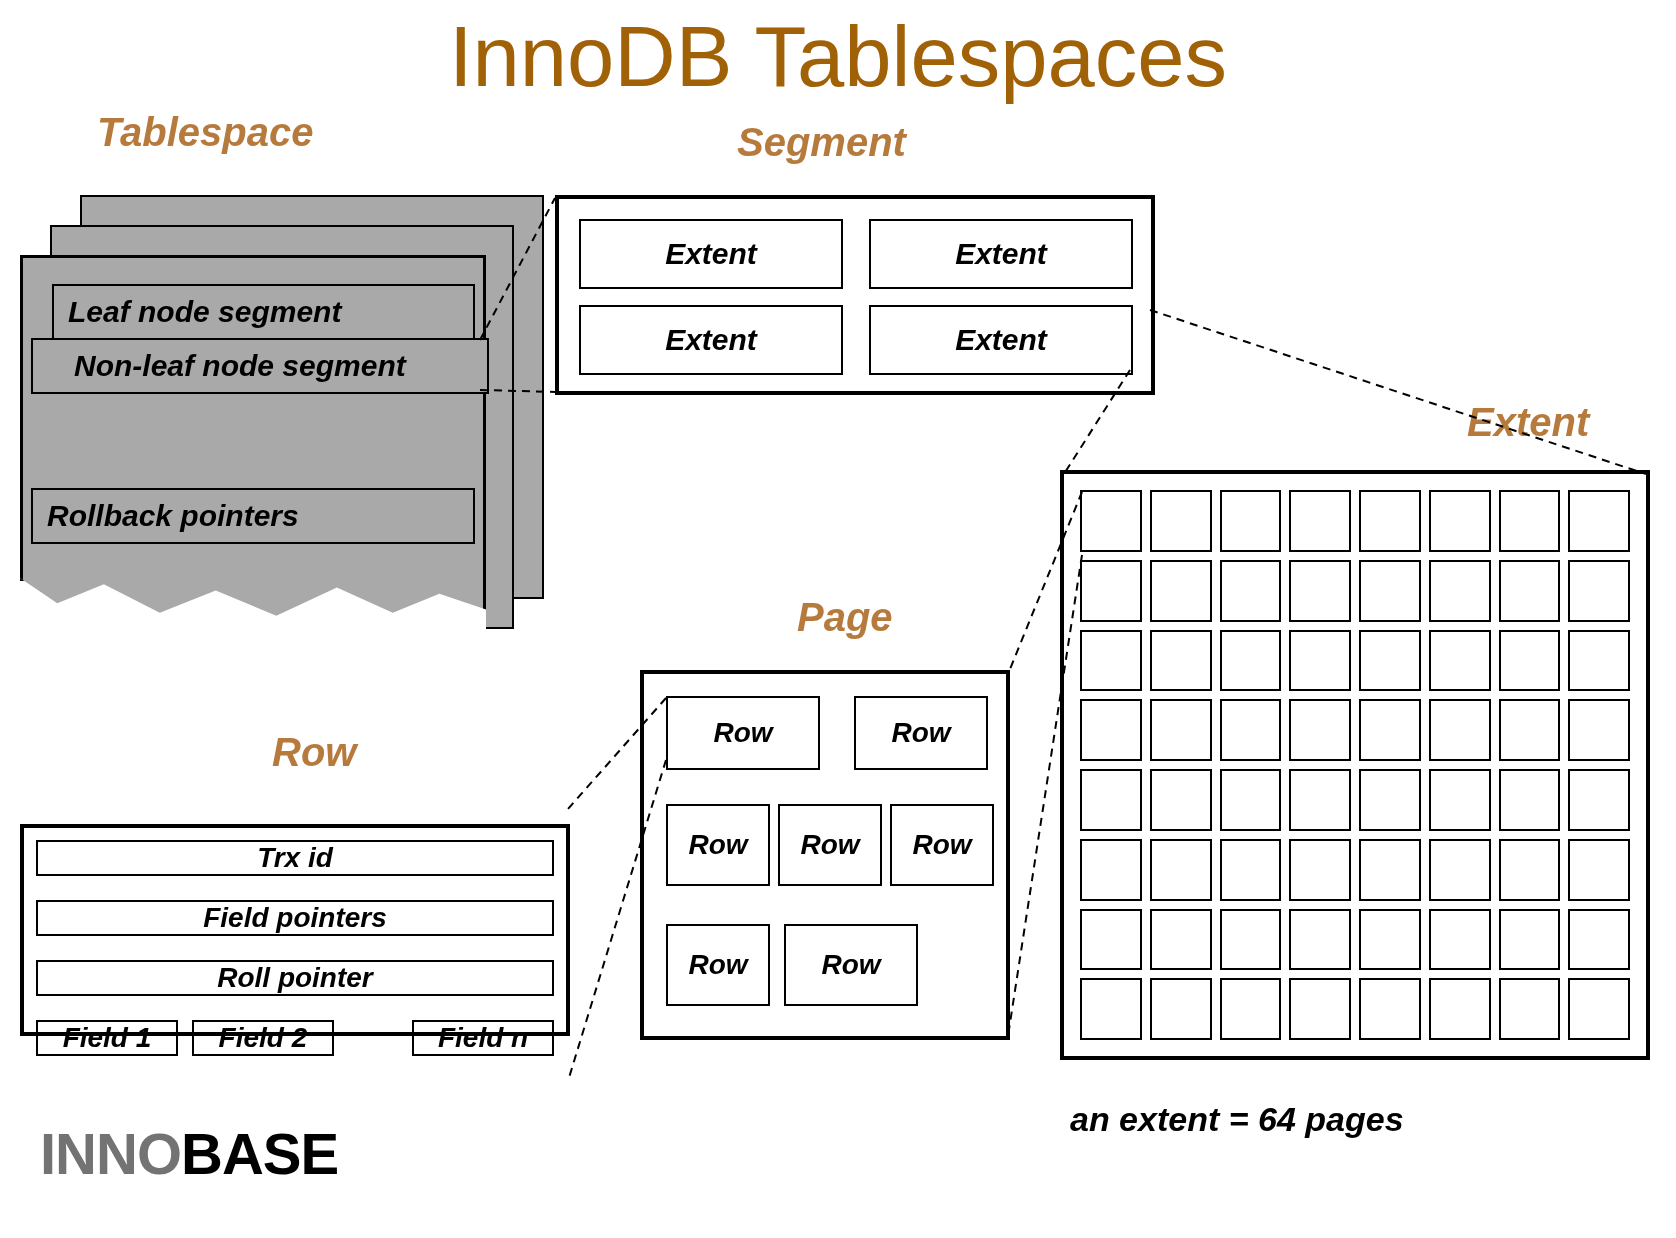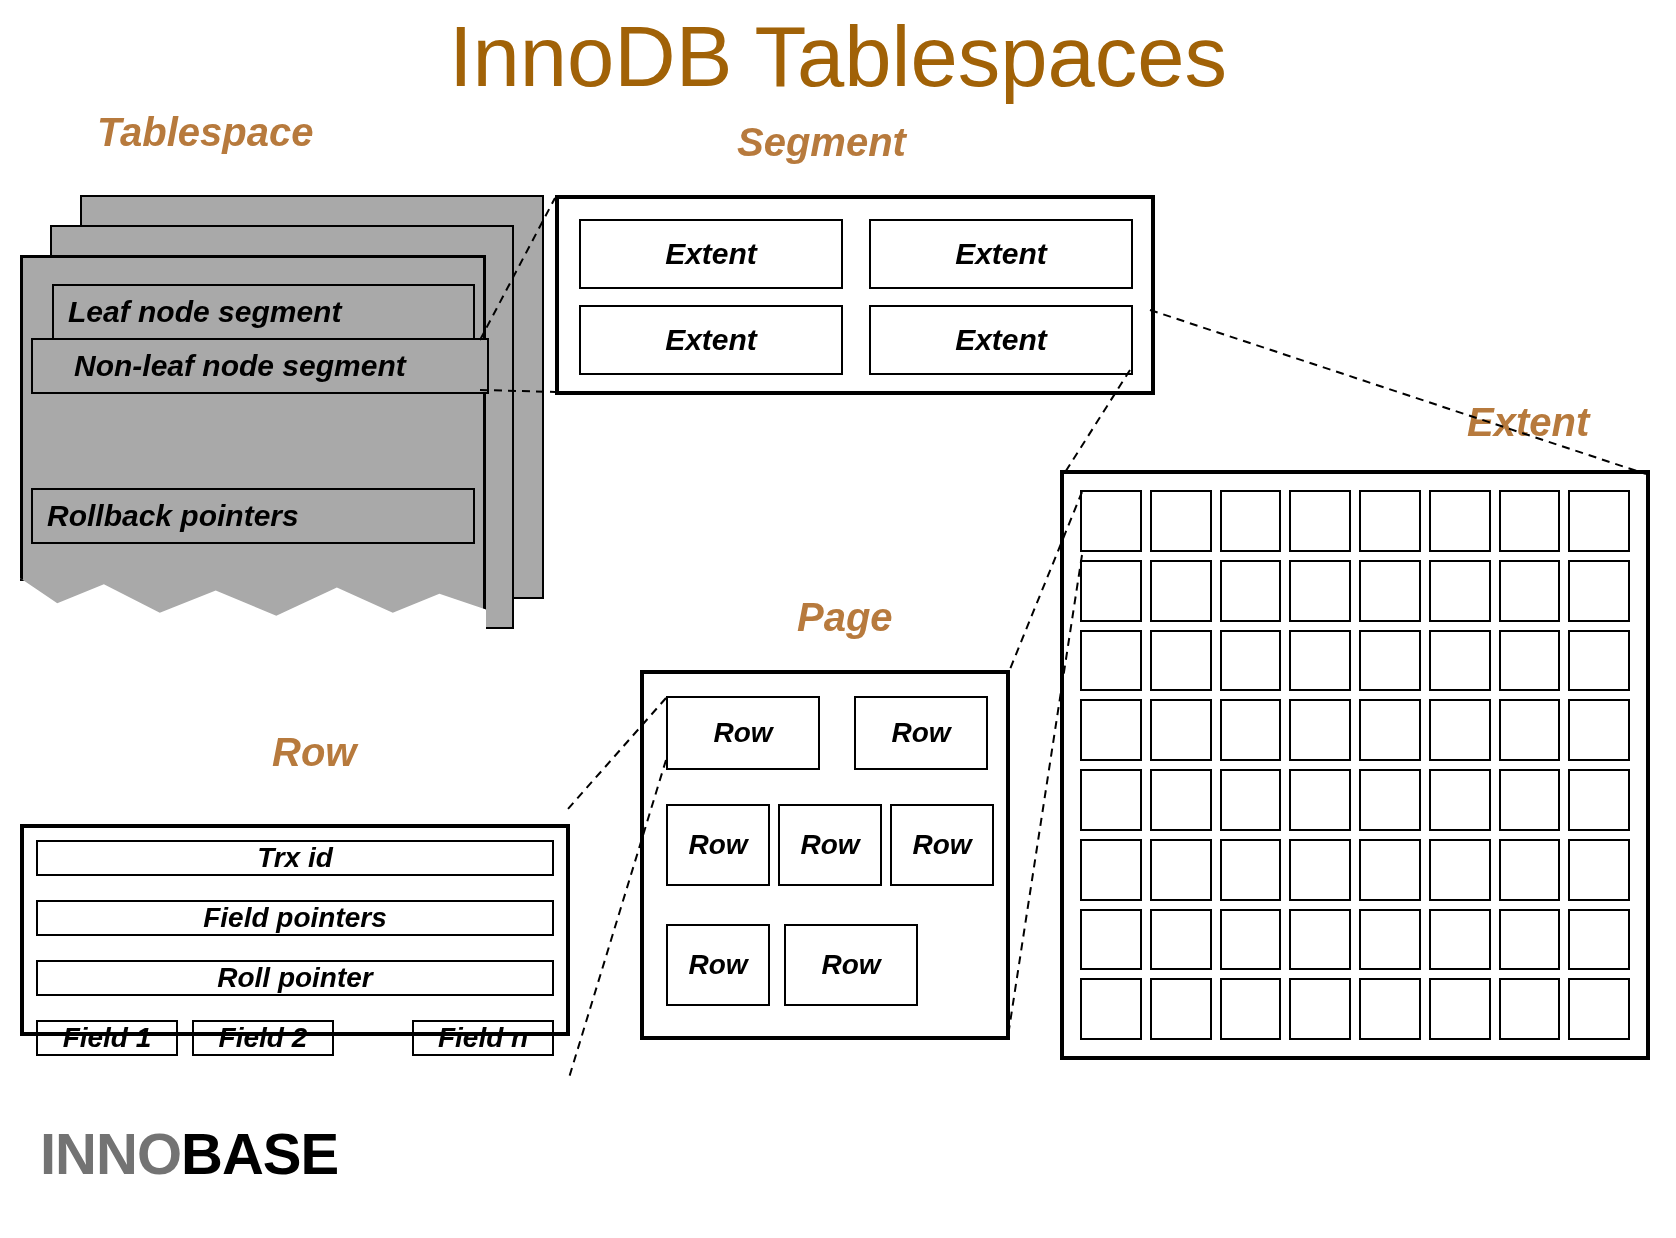--- a/index.html
+++ b/index.html
@@ -344,20 +344,21 @@
     <div class="row-line">Field pointers</div>
     <div class="row-line">Roll pointer</div>
     <div class="field-row">
       <div class="field-cell" style="flex:1.1">Field 1</div>
       <div class="field-cell" style="flex:1.1">Field 2</div>
       <div style="flex:0.4"></div>
       <div class="field-cell" style="flex:1.1">Field n</div>
     </div>
   </div>
 
+  <div class="footnote">an extent = 64 pages</div>
 
   <div class="logo">
     <span class="inno">INNO</span><span class="base">BASE</span>
   </div>
 
   <svg class="connectors">
     <g stroke="#000" stroke-width="2" stroke-dasharray="8 6" fill="none">
 
       <line x1="480" y1="340" x2="555" y2="198"></line>
 

